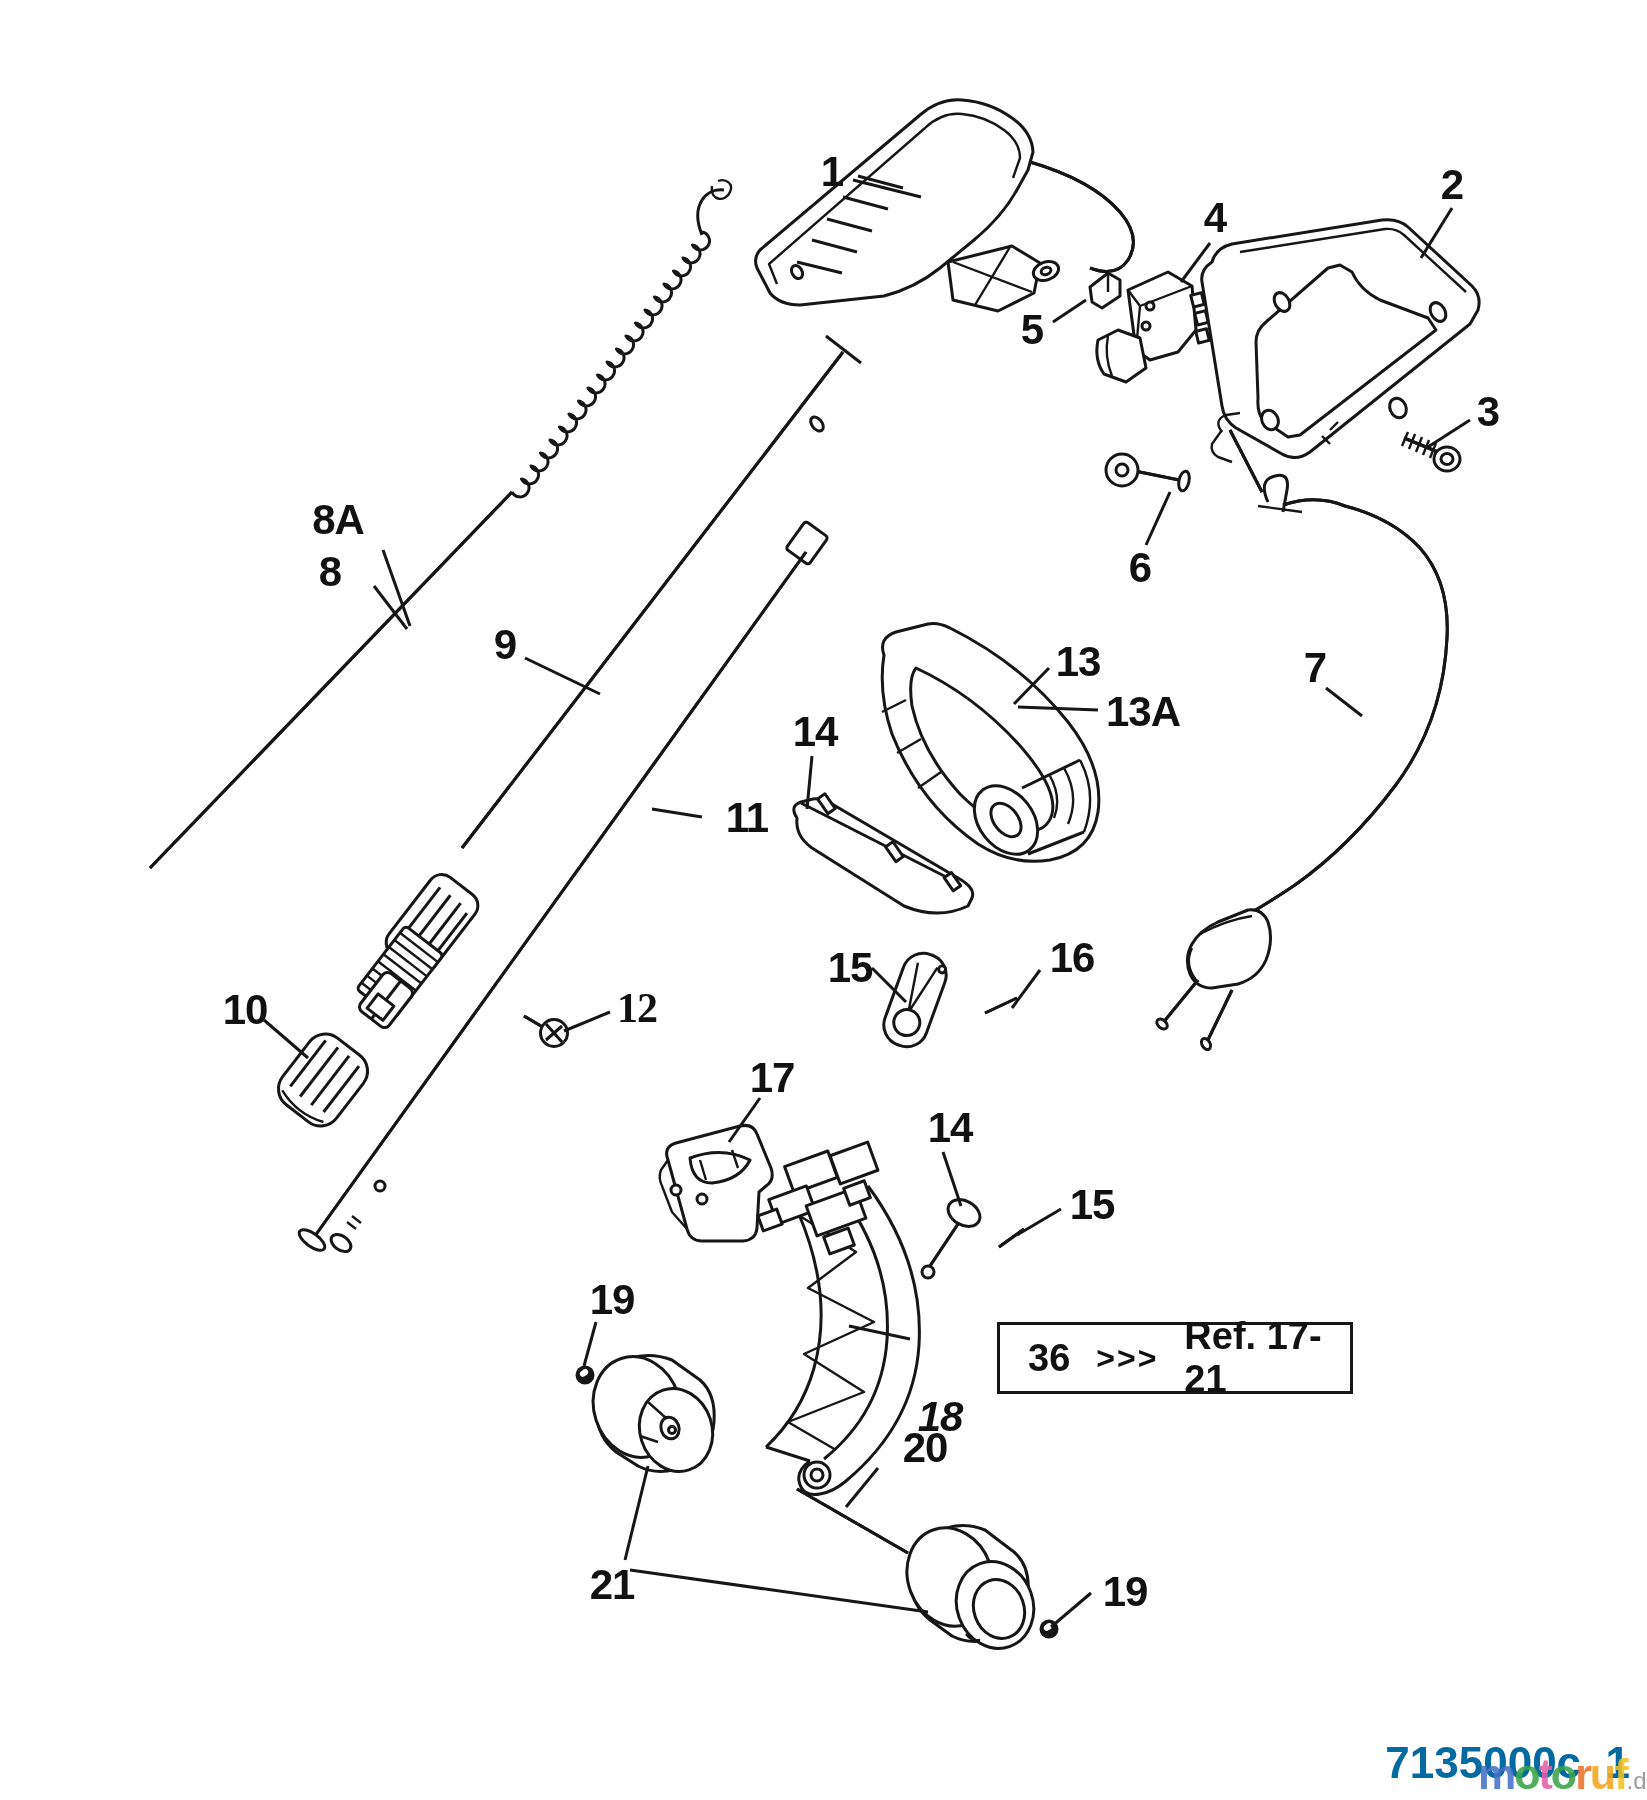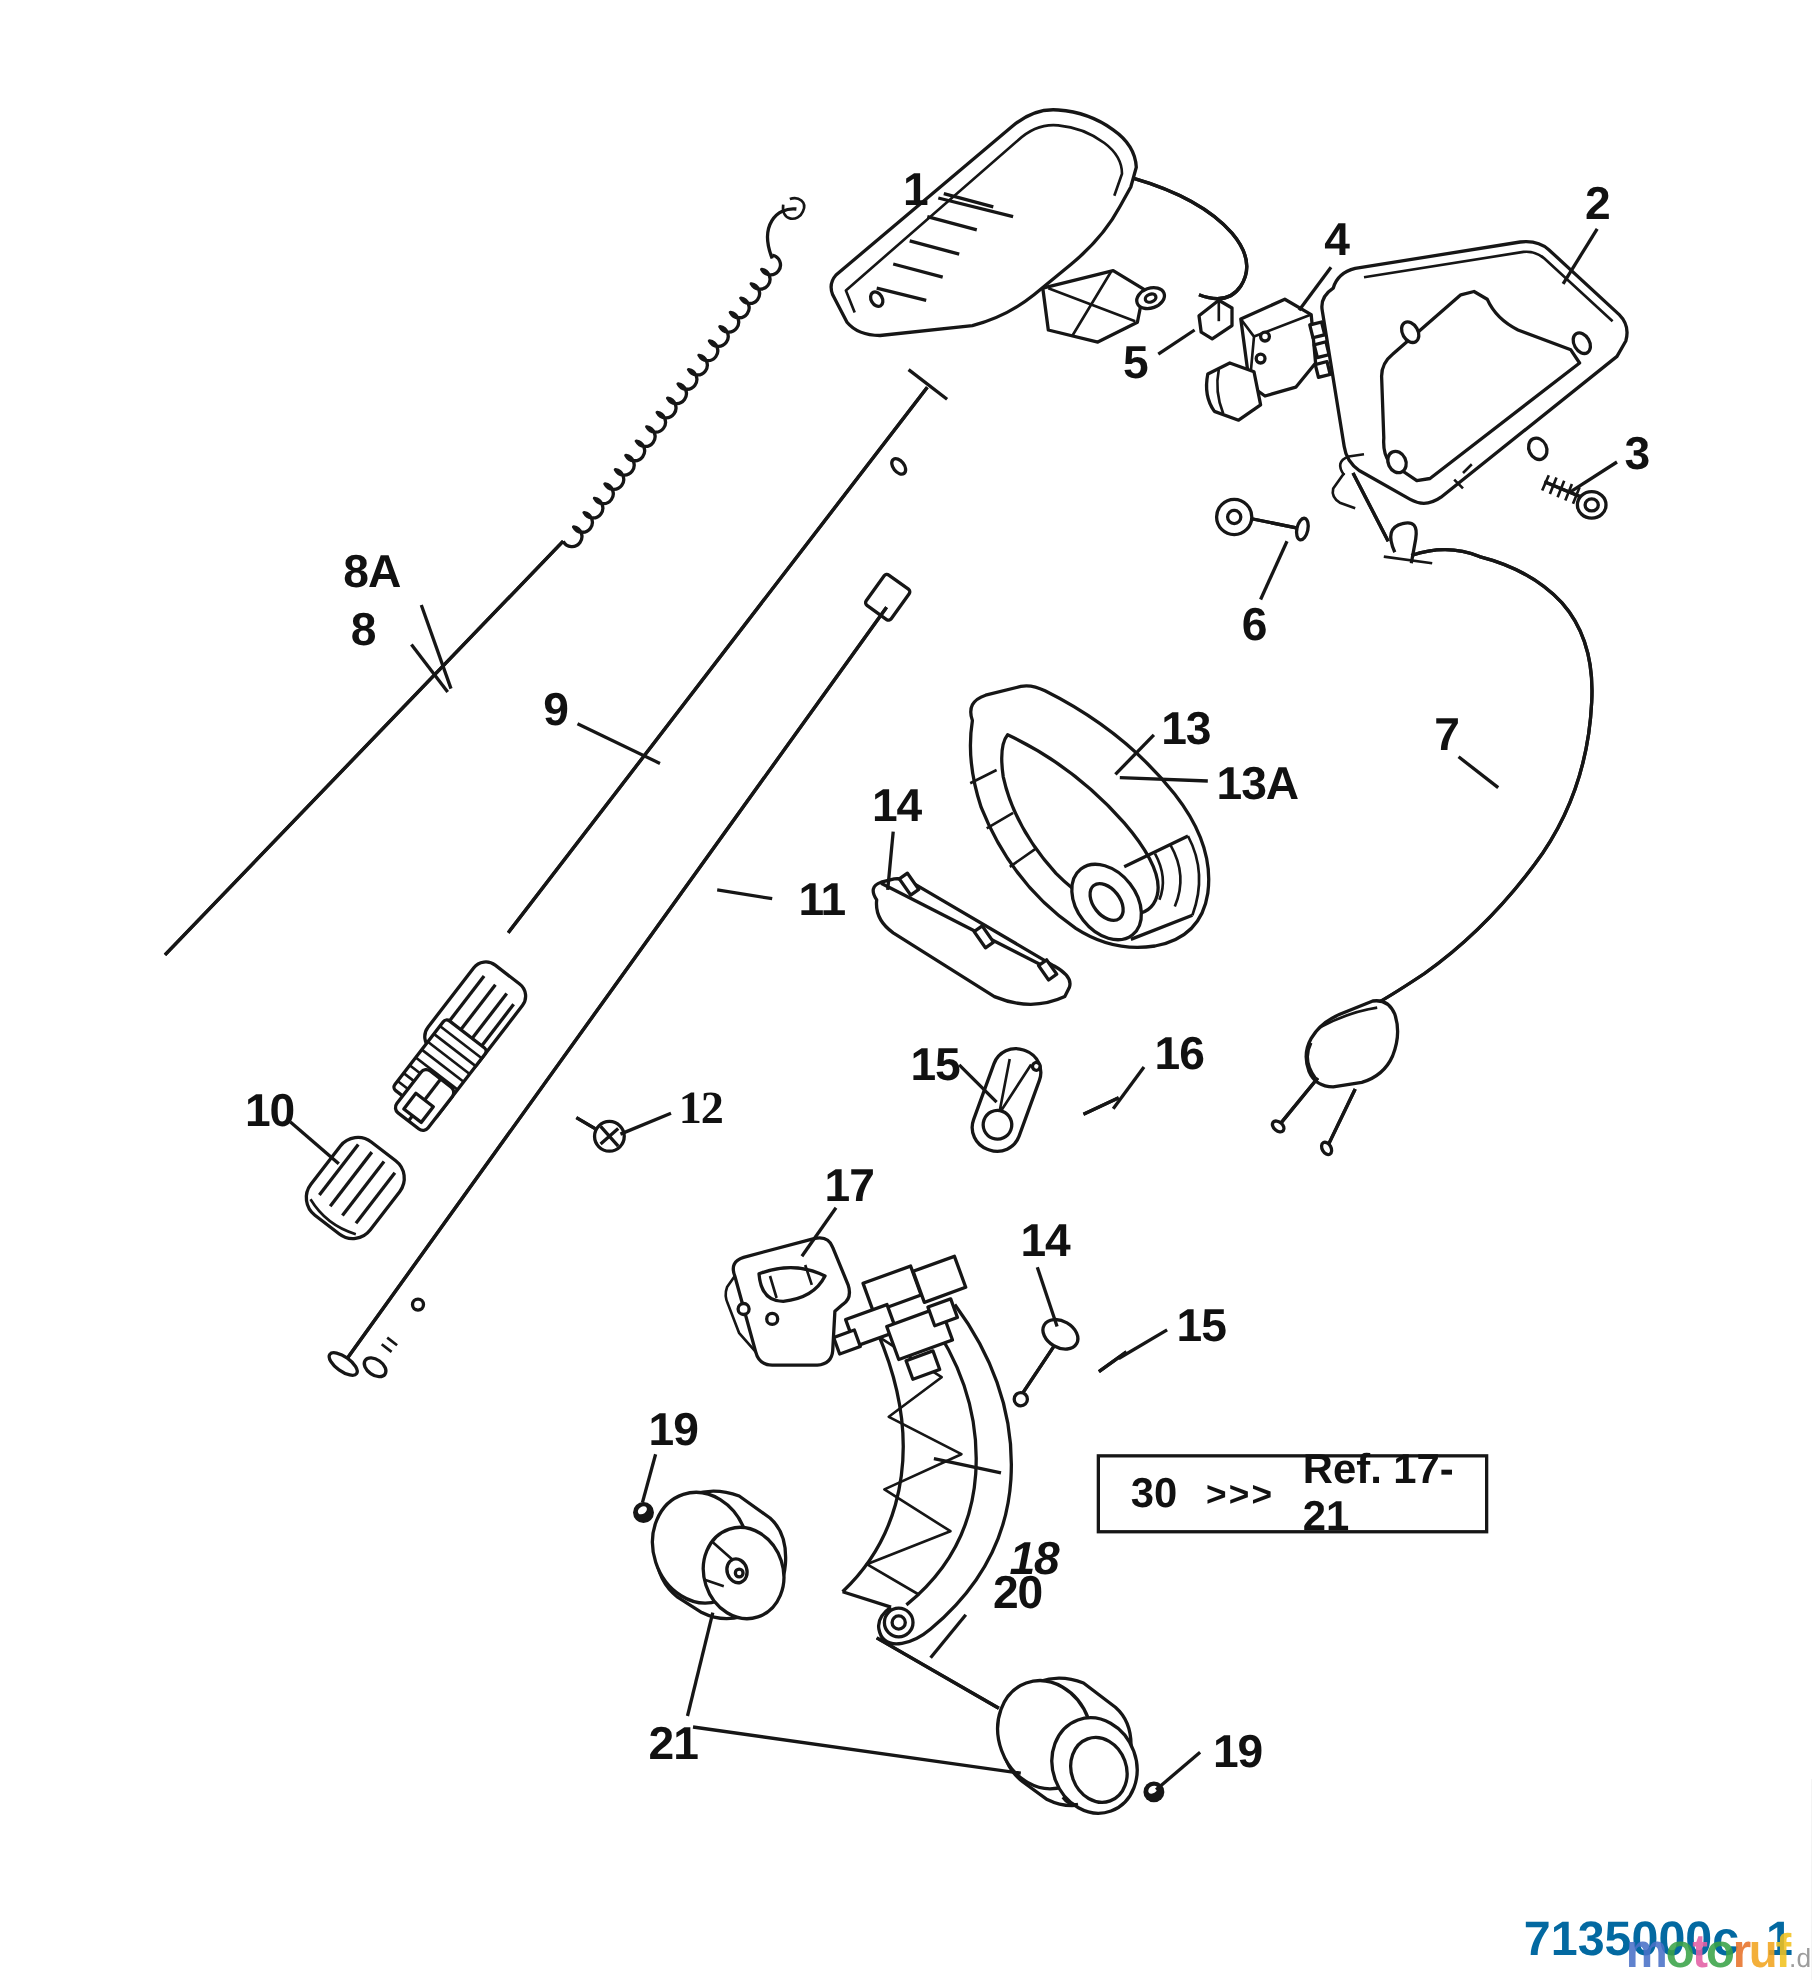--- a/index.html
+++ b/index.html
@@ -333,21 +333,21 @@
       <div class="part-label" style="left: 950px; top: 1128px;">14</div>
       <div class="part-label" style="left: 1092px; top: 1205px;">15</div>
       <div class="part-label" style="left: 940px; top: 1417px; font-style: italic;">18</div>
       <div class="part-label" style="left: 612px; top: 1300px;">19</div>
       <div class="part-label" style="left: 895px; top: 1448px; margin-left: 30px;">20</div>
       <div class="part-label" style="left: 612px; top: 1585px;">21</div>
       <div class="part-label" style="left: 1125px; top: 1592px;">19</div>
     </div>
 
   <div class="ref-box">
-    <span>30</span>
+    <span>36</span>
     <span class="arrows">&gt;&gt;&gt;</span>
     <span>Ref. 17-21</span>
   </div>
 
   <div class="footer-code">7135000c  1</div>
 
   <div class="watermark" id="watermark">
       <span style="color: rgb(74, 113, 200);">m</span>
       <span style="color: rgb(58, 163, 72);">o</span>
       <span style="color: rgb(227, 95, 165);">t</span>

